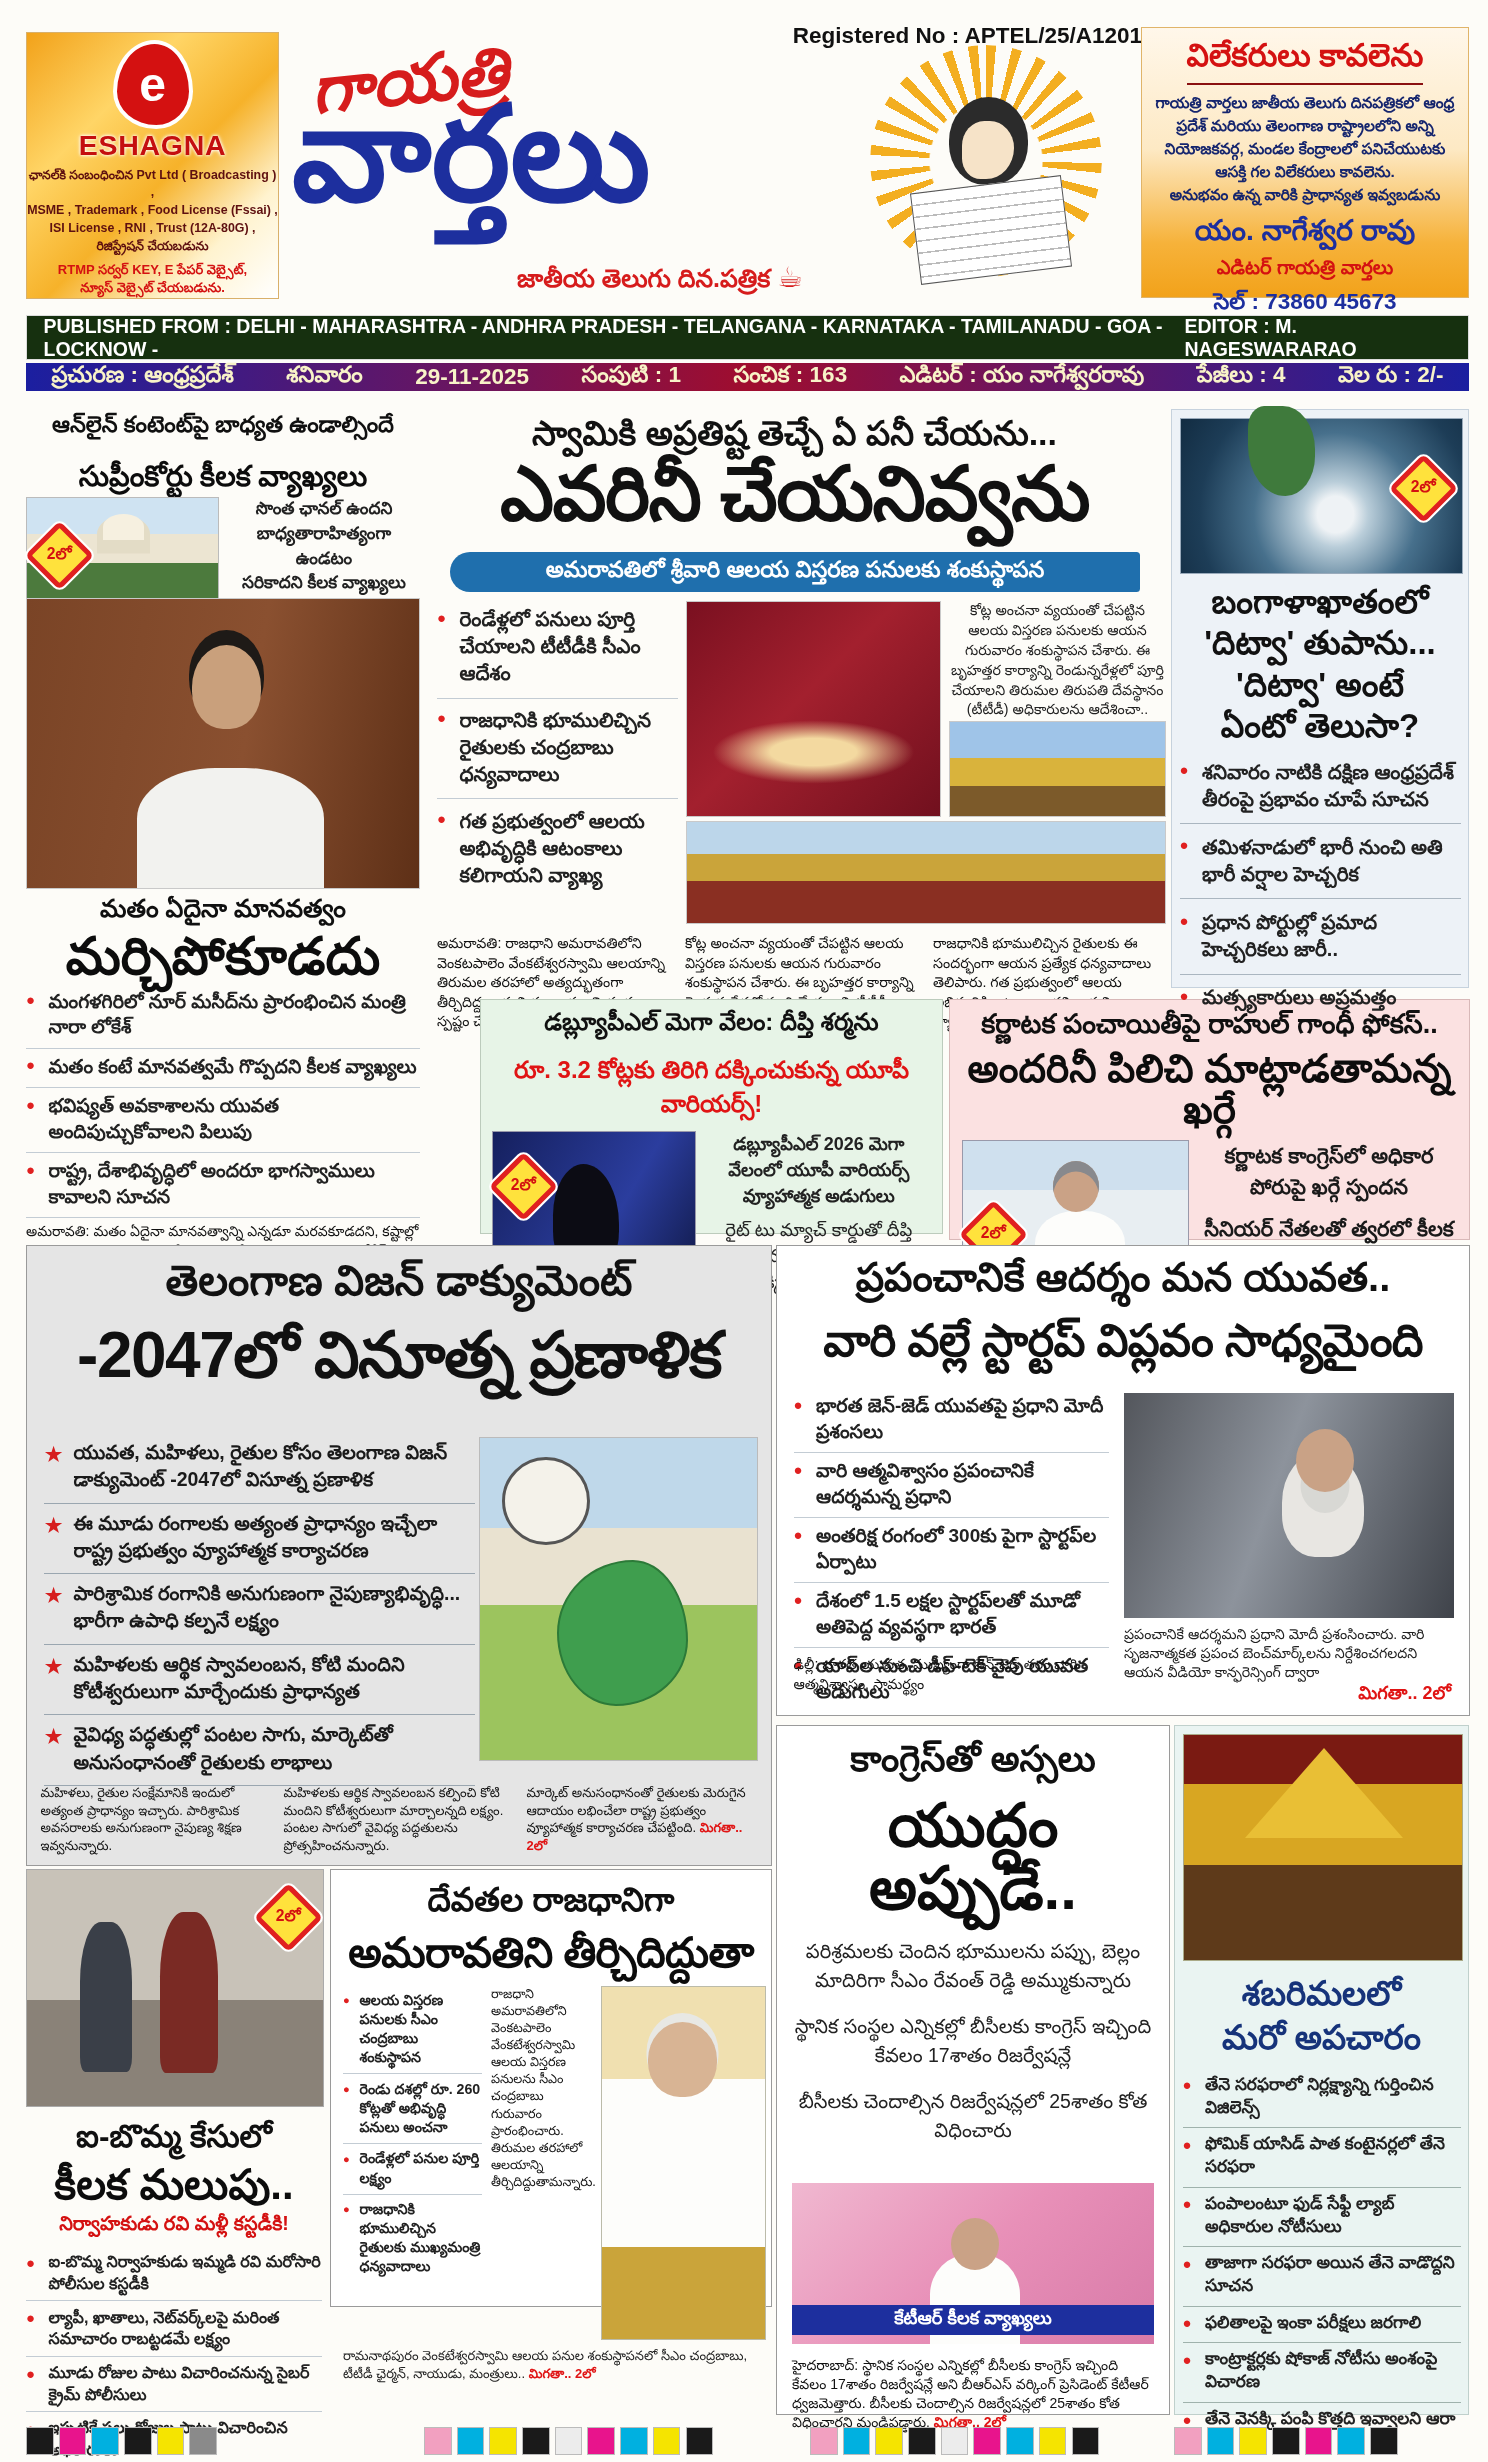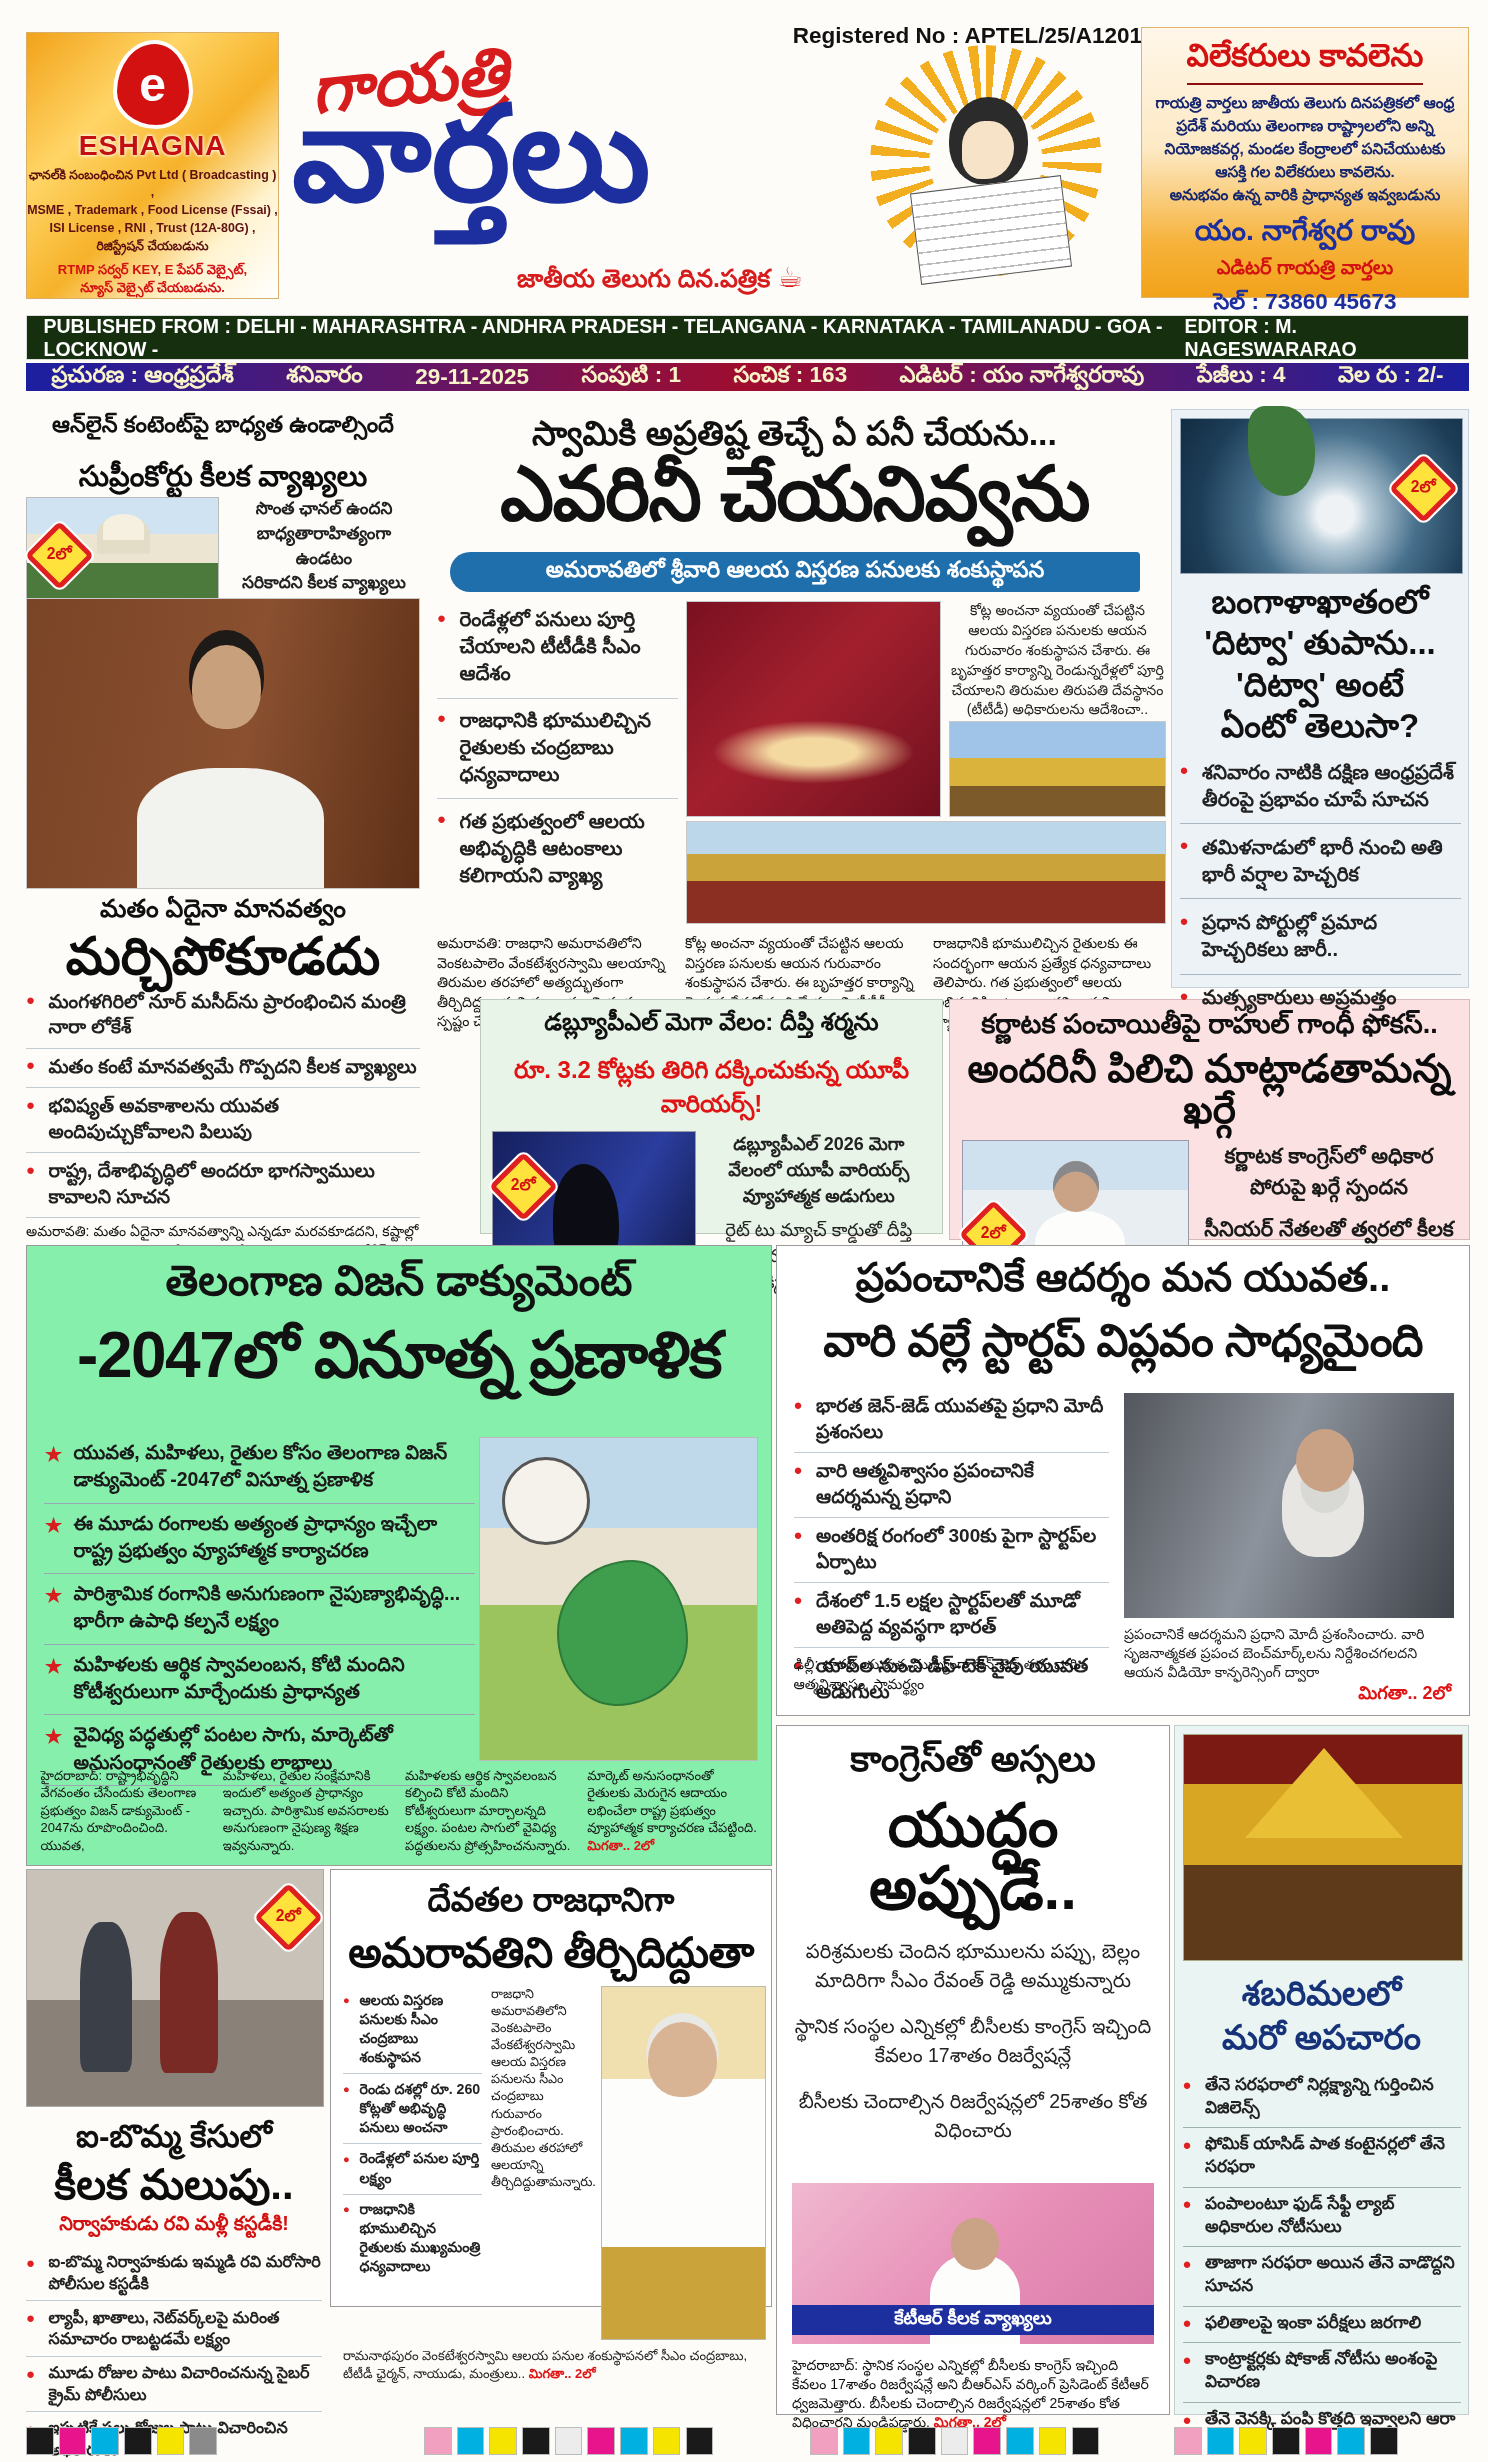--- a/index.html
+++ b/index.html
@@ -145,21 +145,21 @@
   .cyclone{left:1171px;top:409px;width:298px;height:579px;background:#edf2f7;border:0.7px solid #c6d2dd;padding:7.5px;}
   .ph-sat{position:relative;width:100%;height:154px;border:0.7px solid #9ab;
       background:radial-gradient(circle at 55% 62%,#eef2f5 0 10%,#b9cdd9 18%,#47708c 45%,#1d3d57 75%,#122c42 100%);}
   .ph-sat::before{content:'';position:absolute;left:24%;top:-8%;width:67px;height:90px;background:#3f7a3c;
       border-radius:30% 60% 55% 70%;}
   .cy-head{font-size:33px;font-weight:900;text-align:center;line-height:1.25;margin-top:7.5px;}
   .cy-bullets{margin-top:7.5px;}
   .cy-bullets .b-item{font-size:20px;padding-bottom:10.5px;margin-bottom:4.5px;border-color:#aab6c0;}
 
   
-  .tg{left:26px;top:1245px;width:746px;height:621px;background:#86efac;border:1.5px solid #9a9a9a;padding:10.5px 13.5px;}
+  .tg{left:26px;top:1245px;width:746px;height:621px;background:#e5e5e5;border:1.5px solid #9a9a9a;padding:10.5px 13.5px;}
   .tg-h1{font-size:42px;font-weight:900;text-align:center;}
   .tg-h2{font-size:64px;font-weight:900;text-align:center;letter-spacing:-1.5px;margin-top:3px;}
   .tg-stars{position:absolute;left:16.5px;top:187px;width:431px;}
   .tg-stars .s-item{font-size:19.5px;}
   .ph-tg{position:absolute;right:13.5px;top:191px;width:277px;height:322px;border:0.7px solid #bbb;
       background:linear-gradient(180deg,#bfd8ea 0 28%,#e9e2d0 28% 52%,#9cc45e 52% 100%);}
   .tg-map{position:absolute;left:28%;top:38%;width:127px;height:142px;background:#3f9e4e;
       border-radius:58% 42% 55% 45%/50% 55% 45% 50%;border:2.2px solid #2c7a38;}
   .tg-emblem{position:absolute;left:8%;top:6%;width:82px;height:82px;background:#f4f2ea;border:3.7px solid #555;
       border-radius:50%;}
@@ -415,21 +415,20 @@
       <div class="s-item">ఈ మూడు రంగాలకు అత్యంత ప్రాధాన్యం ఇచ్చేలా రాష్ట్ర ప్రభుత్వం వ్యూహాత్మక కార్యాచరణ</div>
       <div class="s-item">పారిశ్రామిక రంగానికి అనుగుణంగా నైపుణ్యాభివృద్ధి... భారీగా ఉపాధి కల్పనే లక్ష్యం</div>
       <div class="s-item">మహిళలకు ఆర్థిక స్వావలంబన, కోటి మందిని కోటీశ్వరులుగా మార్చేందుకు ప్రాధాన్యత</div>
       <div class="s-item">వైవిధ్య పద్ధతుల్లో పంటల సాగు, మార్కెట్‌తో అనుసంధానంతో రైతులకు లాభాలు</div>
     </div>
     <div class="ph-tg">
       <div class="tg-emblem"></div>
       <div class="tg-map"></div>
     </div>
     <div class="tg-body">
-      <div class="col">హైదరాబాద్: రాష్ట్రాభివృద్ధిని వేగవంతం చేసేందుకు తెలంగాణ ప్రభుత్వం విజన్ డాక్యుమెంట్ - 2047ను రూపొందించింది. యువత,</div>
       <div class="col">మహిళలు, రైతుల సంక్షేమానికి ఇందులో అత్యంత ప్రాధాన్యం ఇచ్చారు. పారిశ్రామిక అవసరాలకు అనుగుణంగా నైపుణ్య శిక్షణ ఇవ్వనున్నారు.</div>
       <div class="col">మహిళలకు ఆర్థిక స్వావలంబన కల్పించి కోటి మందిని కోటీశ్వరులుగా మార్చాలన్నది లక్ష్యం. పంటల సాగులో వైవిధ్య పద్ధతులను ప్రోత్సహించనున్నారు.</div>
       <div class="col">
         <span>మార్కెట్ అనుసంధానంతో రైతులకు మెరుగైన ఆదాయం లభించేలా రాష్ట్ర ప్రభుత్వం వ్యూహాత్మక కార్యాచరణ చేపట్టింది.</span>
         <span class="more">మిగతా.. 2లో</span>
       </div>
     </div>
   </div>
 
   <div class="abs modi">

